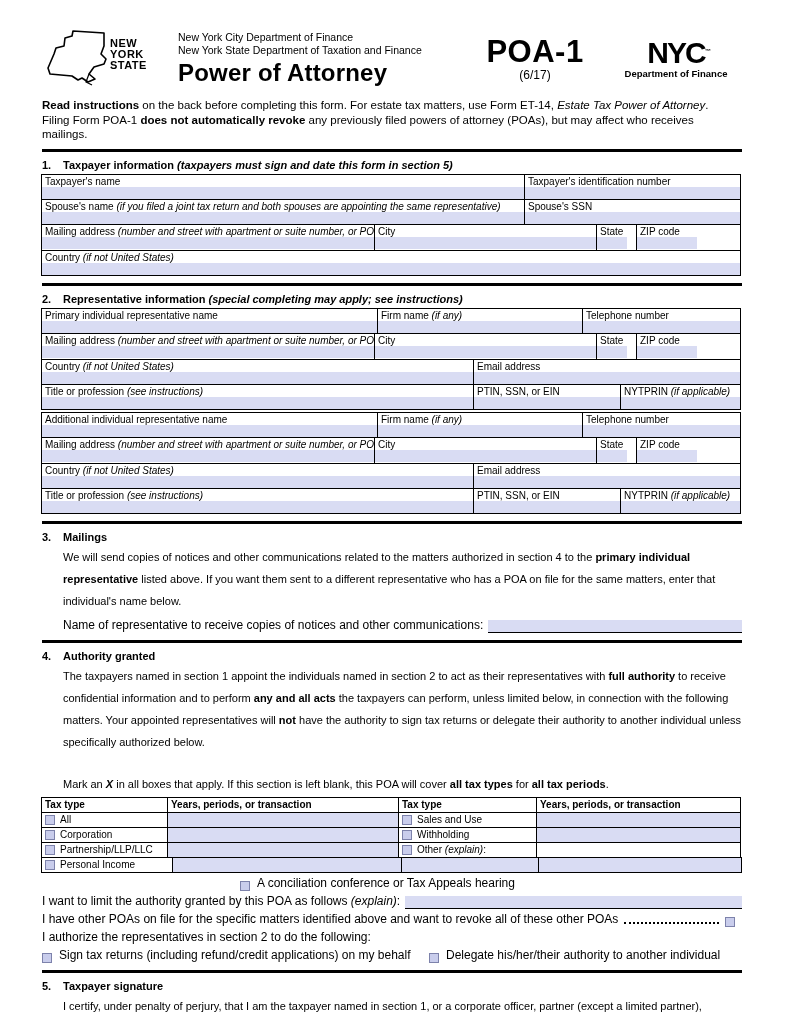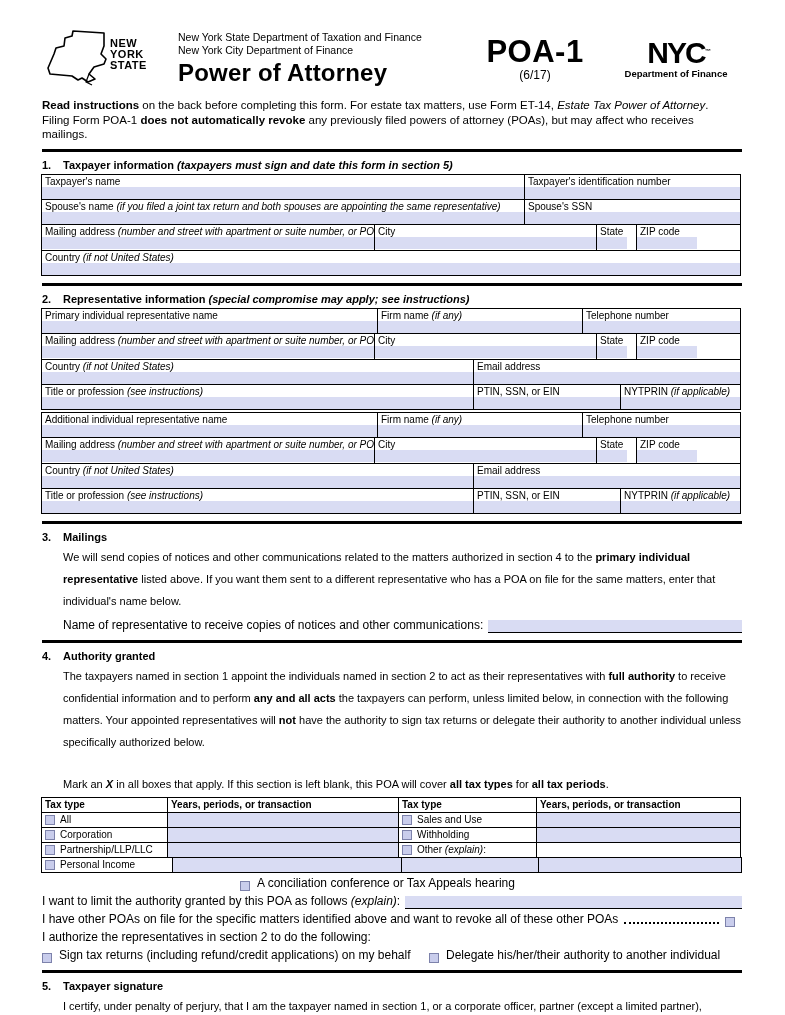--- a/index.html
+++ b/index.html
@@ -76,22 +76,22 @@
         <path d="M6,42 L12,28 L14,22 L22,20 L23,12 L30,10 L31,5 L62,7 L62,20 L59,28 L64,33 L62,38 L52,41 L47,48 L53,53 L46,56 L40,52 L36,54 L30,50 L8,48 Z" fill="none" stroke="#000" stroke-width="1.6" stroke-linejoin="round"></path>
         <path d="M47,48 L44,56 L50,59" fill="none" stroke="#000" stroke-width="1.2"></path>
       </svg>
       <div class="nys-words">
         <div>NEW</div>
         <div>YORK</div>
         <div>STATE</div>
       </div>
     </div>
     <div class="hdr-mid">
+      <div class="agency">New York City Department of Finance</div>
       <div class="agency">New York State Department of Taxation and Finance</div>
-      <div class="agency">New York City Department of Finance</div>
       <div class="form-title">Power of Attorney</div>
     </div>
     <div class="hdr-poa">
       <div class="poa-num">POA-1</div>
       <div class="poa-ver">(6/17)</div>
     </div>
     <div class="hdr-nyc">
       <div class="nyc-word"><span>NYC</span><span class="nyc-tm">™</span></div>
       <div class="nyc-sub">Department of Finance</div>
     </div>
@@ -150,21 +150,21 @@
       <div class="fcell" style="width:700px">
         <div class="lbl"><span>Country </span><i>(if not United States)</i></div>
         <div class="inp"></div>
       </div>
     </div>
   </div>
   <div class="rule"></div>
 
   <div class="sec-h">
     <span class="num">2.</span>
-    <span><span>Representative information</span>&nbsp;<span class="sec-note">(special compromise may apply; see instructions)</span></span>
+    <span><span>Representative information</span>&nbsp;<span class="sec-note">(special completing may apply; see instructions)</span></span>
   </div>
 
   <div class="grid">
     <div class="frow">
       <div class="fcell" style="width:337px">
         <div class="lbl">Primary individual representative name</div>
         <div class="inp"></div>
       </div>
       <div class="fcell" style="width:206px">
         <div class="lbl"><span>Firm name </span><i>(if any)</i></div>

